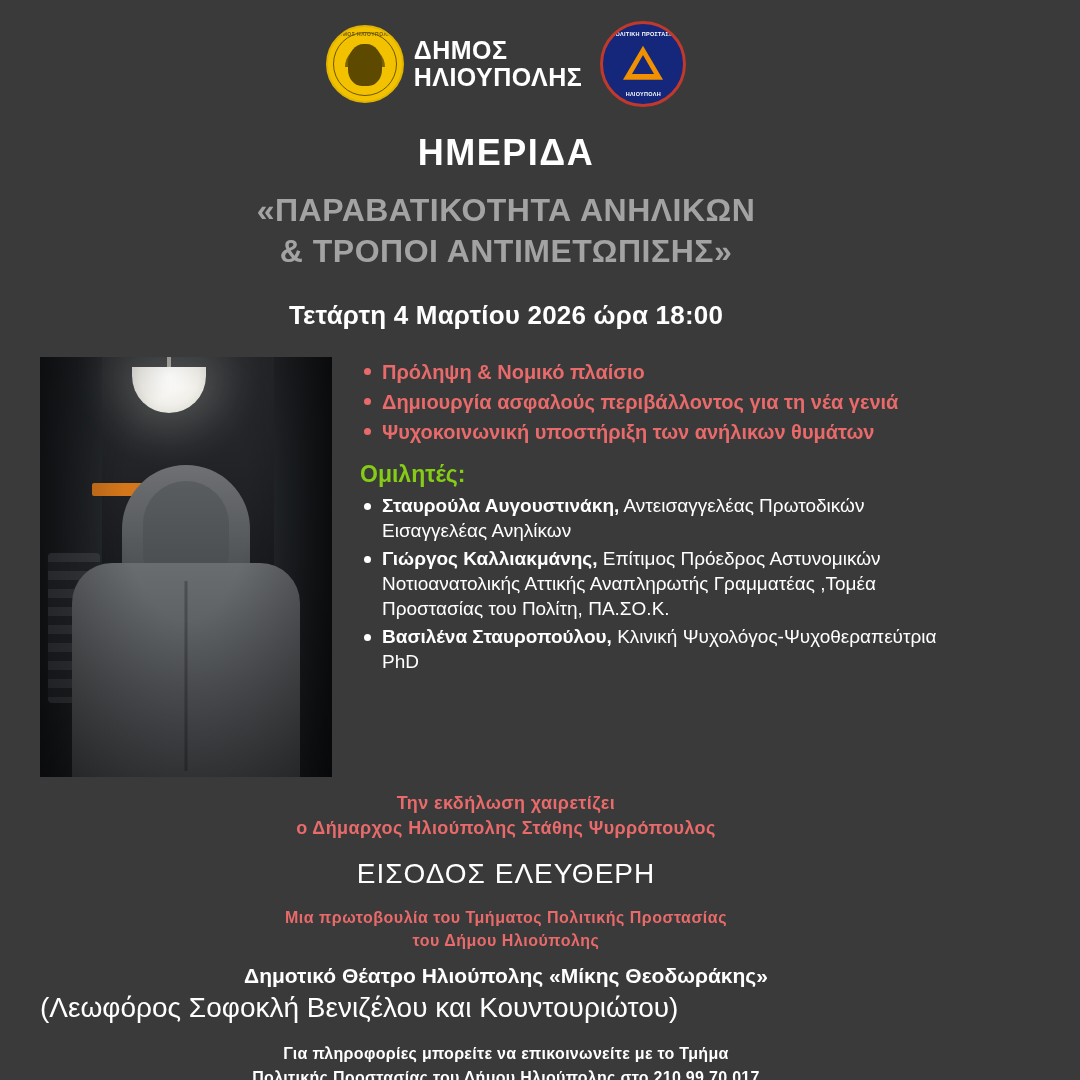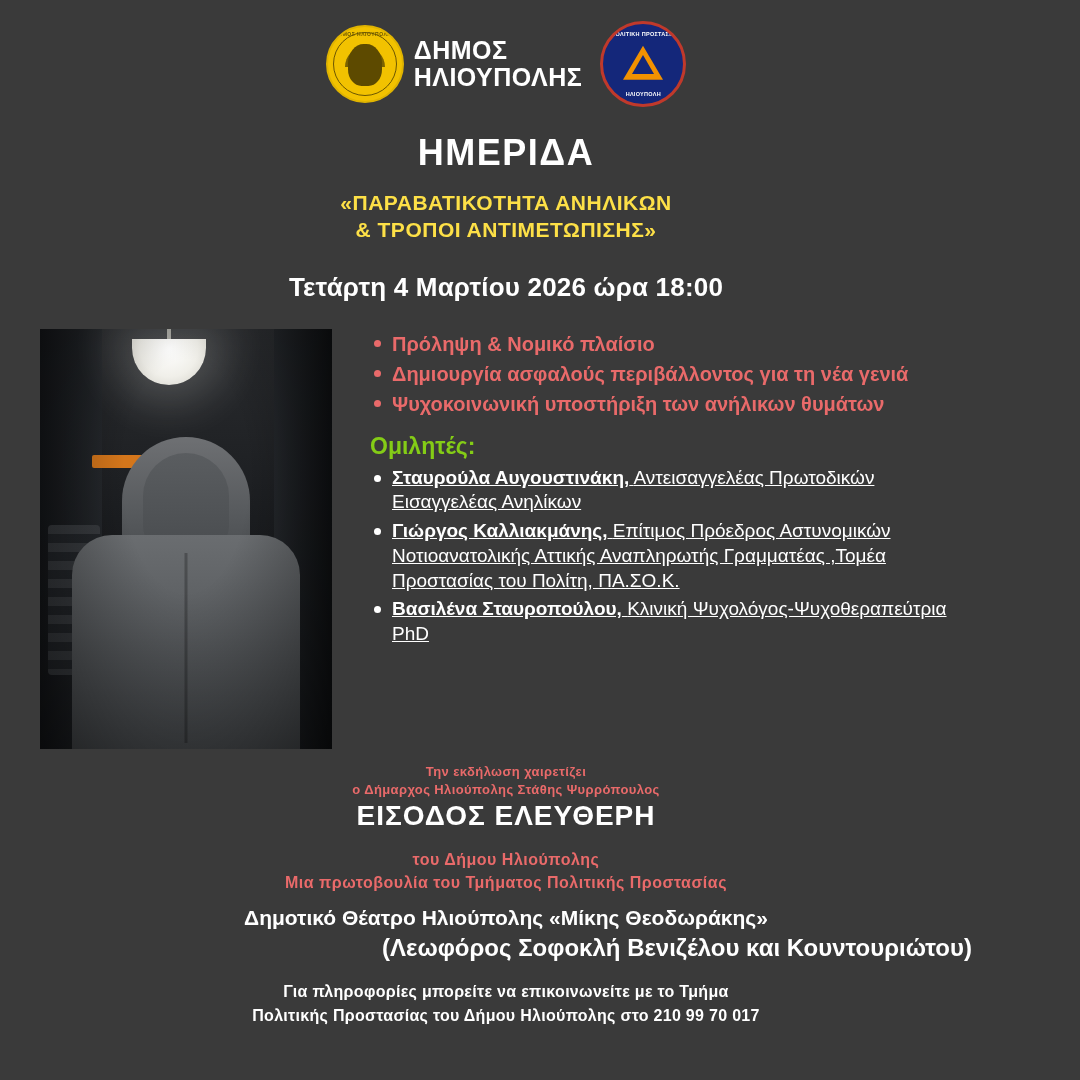--- a/index.html
+++ b/index.html
@@ -138,39 +138,39 @@
   
   .title-main {
     text-align: center;
     font-size: 36px;
     font-weight: bold;
     letter-spacing: 1.5px;
     margin-top: 22px;
   }
   .title-sub {
     text-align: center;
-    font-size: 21px;
-    font-weight: bold;
-    color: #fde047;
+    font-size: 32px;
+    font-weight: bold;
+    color: #a3a3a3;
     line-height: 1.28;
     margin-top: 16px;
     letter-spacing: 0.5px;
   }
   .date-line {
     text-align: center;
     font-size: 26px;
     font-weight: bold;
     margin-top: 28px;
     letter-spacing: 0.2px;
   }
 
   
   .middle {
     display: flex;
-    gap: 38px;
+    gap: 28px;
     margin-top: 26px;
     align-items: flex-start;
   }
   .photo {
     width: 292px;
     height: 420px;
     flex: none;
     position: relative;
     overflow: hidden;
     background: linear-gradient(180deg, #2a2c2f 0%, #1b1d20 45%, #111214 100%);
@@ -309,59 +309,60 @@
     font-size: 23px;
     font-weight: bold;
     margin: 16px 0 6px 0;
     color: #84cc16;
   }
   .speakers {
     color: #ffffff;
     font-size: 19px;
     font-weight: normal;
   }
-  .speakers > li { margin-bottom: 6px; text-decoration: underline; }
+  .speakers > li { margin-bottom: 6px; }
   .speakers > li::before { background: #ffffff; top: 8px; }
   .speaker-name { font-weight: bold; }
 
   
   .greeting {
     text-align: center;
     color: #e96a6a;
-    font-size: 13px;
+    font-size: 18px;
     font-weight: bold;
     line-height: 1.42;
     letter-spacing: 0.4px;
     margin-top: 14px;
   }
   .free-entry {
     text-align: center;
     font-size: 28px;
-    font-weight: bold;
+    font-weight: normal;
     letter-spacing: 1px;
+    margin-top: 16px;
   }
   .initiative {
     text-align: center;
     color: #e96a6a;
     font-size: 16px;
     font-weight: bold;
     line-height: 1.45;
     letter-spacing: 0.5px;
     margin-top: 16px;
   }
   .venue {
     text-align: center;
     font-size: 21px;
     font-weight: bold;
     margin-top: 12px;
   }
   .venue-address {
-    text-align: right;
-    font-size: 24px;
-    font-weight: bold;
+    text-align: left;
+    font-size: 28px;
+    font-weight: normal;
     margin-top: 4px;
   }
   .info {
     text-align: center;
     font-size: 16px;
     font-weight: bold;
     line-height: 1.5;
     letter-spacing: 0.3px;
     margin-top: 18px;
   }
@@ -439,22 +440,22 @@
   </div>
 
   <div class="greeting">
     <div>Την εκδήλωση χαιρετίζει</div>
     <div>ο Δήμαρχος Ηλιούπολης Στάθης Ψυρρόπουλος</div>
   </div>
 
   <div class="free-entry">ΕΙΣΟΔΟΣ ΕΛΕΥΘΕΡΗ</div>
 
   <div class="initiative">
+    <div>Μια πρωτοβουλία του Τμήματος Πολιτικής Προστασίας</div>
     <div>του Δήμου Ηλιούπολης</div>
-    <div>Μια πρωτοβουλία του Τμήματος Πολιτικής Προστασίας</div>
   </div>
 
   <div class="venue">Δημοτικό Θέατρο Ηλιούπολης «Μίκης Θεοδωράκης»</div>
   <div class="venue-address">(Λεωφόρος Σοφοκλή Βενιζέλου και Κουντουριώτου)</div>
 
   <div class="info">
     <div>Για πληροφορίες μπορείτε να επικοινωνείτε με το Τμήμα</div>
     <div>Πολιτικής Προστασίας του Δήμου Ηλιούπολης στο 210 99 70 017</div>
   </div>
 

